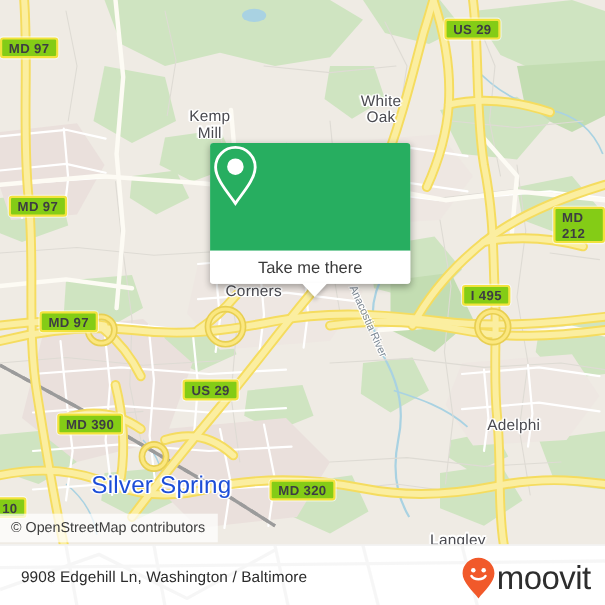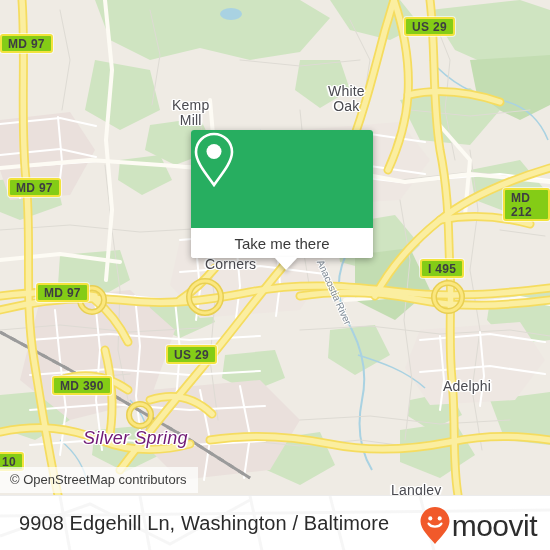--- a/index.html
+++ b/index.html
@@ -20,21 +20,21 @@
     position:absolute;
     color:#4a4a50;
     text-shadow:
       1px 1px 0 #fff, -1px 1px 0 #fff, 1px -1px 0 #fff, -1px -1px 0 #fff,
       0 1px 0 #fff, 0 -1px 0 #fff, 1px 0 0 #fff, -1px 0 0 #fff,
       2px 0 1px #fff, -2px 0 1px #fff;
     white-space:nowrap;
     letter-spacing:.2px;
   }
   .lbl.city{font-size:14px;}
-  .lbl.bigcity{font-size:18px;color:#701a75;font-style:italic;}
+  .lbl.bigcity{font-size:22px;color:#1d4ed8;}
   .lbl.two{line-height:15px;text-align:center;}
 
   
   .shield{
     position:absolute;
     background:#84cc16;
     border:2px solid #f2e33c;
     border-radius:3px;
     color:#3d3d42;
     font-size:12px;
@@ -102,21 +102,21 @@
     display:flex;align-items:center;
     border-top:1px solid #ececec;
     overflow:hidden;
   }
   .bottombar .ghost{
     position:absolute;inset:0;opacity:.5;
   }
   .addr{
     position:relative;
     margin-left:19px;
-    font-size:20px;
+    font-size:14px;
     color:#2b2b2b;
     letter-spacing:.1px;
     z-index:2;
   }
   .brand{
     position:absolute;right:13px;top:10px;
     display:flex;align-items:center;
     z-index:2;
   }
   .brand .word{
@@ -344,20 +344,21 @@
     <div class="river" style="left:325px;top:258px;transform:rotate(66deg);transform-origin:left top;">Anacostia River</div>
 
     <div class="shield" style="left:0px;top:34px;">MD 97</div>
     <div class="shield" style="left:404px;top:17px;">US 29</div>
     <div class="shield" style="left:8px;top:178px;">MD 97</div>
     <div class="shield" style="left:503px;top:188px;">MD 212</div>
     <div class="shield" style="left:420px;top:259px;">I 495</div>
     <div class="shield" style="left:36px;top:283px;">MD 97</div>
     <div class="shield" style="left:166px;top:345px;">US 29</div>
     <div class="shield" style="left:52px;top:376px;">MD 390</div>
+    <div class="shield" style="left:245px;top:436px;">MD 320</div>
     <div class="shield" style="left:-6px;top:452px;">10</div>
 
     <div class="attrib">© OpenStreetMap contributors</div>
 
     <div class="card">
       <div class="card-head">
         <svg width="46" height="60" viewBox="0 0 46 60">
           <path d="M23 4 C13 4 5 12 5 22 C5 33 17 46 23 55 C29 46 41 33 41 22 C41 12 33 4 23 4 Z" fill="none" stroke="#ffffff" stroke-width="2.6"></path>
           <circle cx="23" cy="21.5" r="7.5" fill="#ffffff"></circle>
         </svg>

